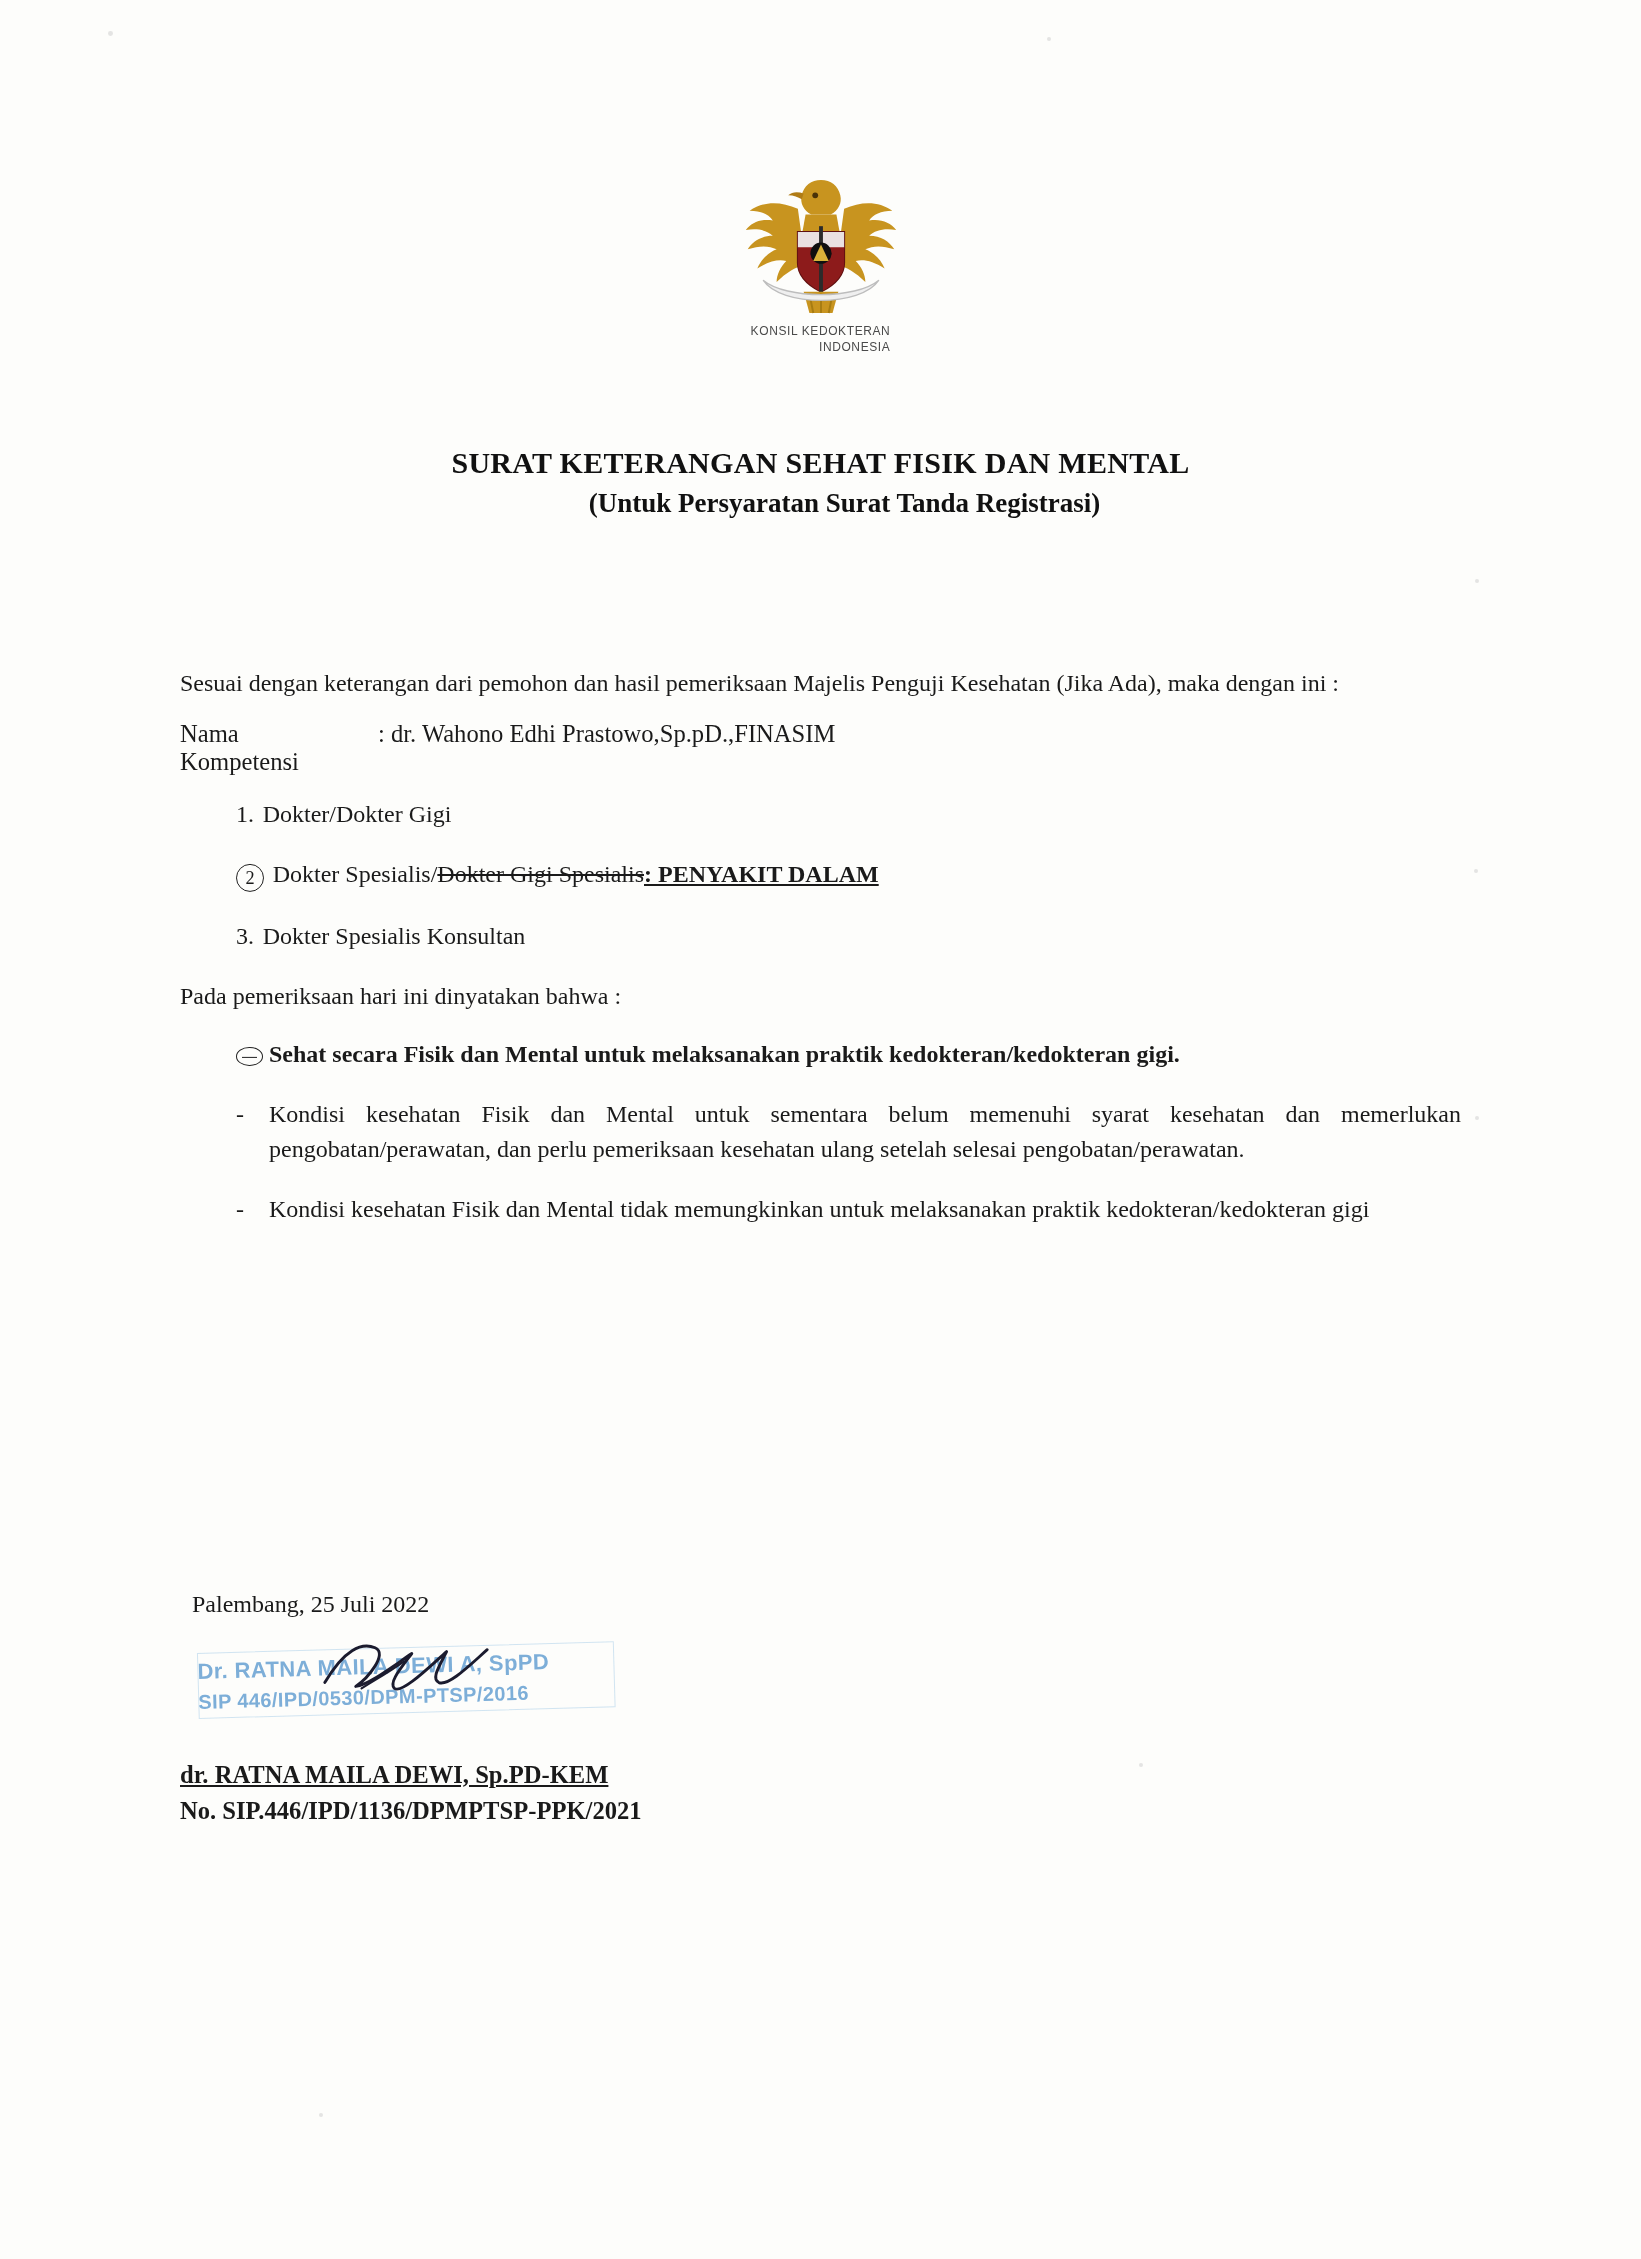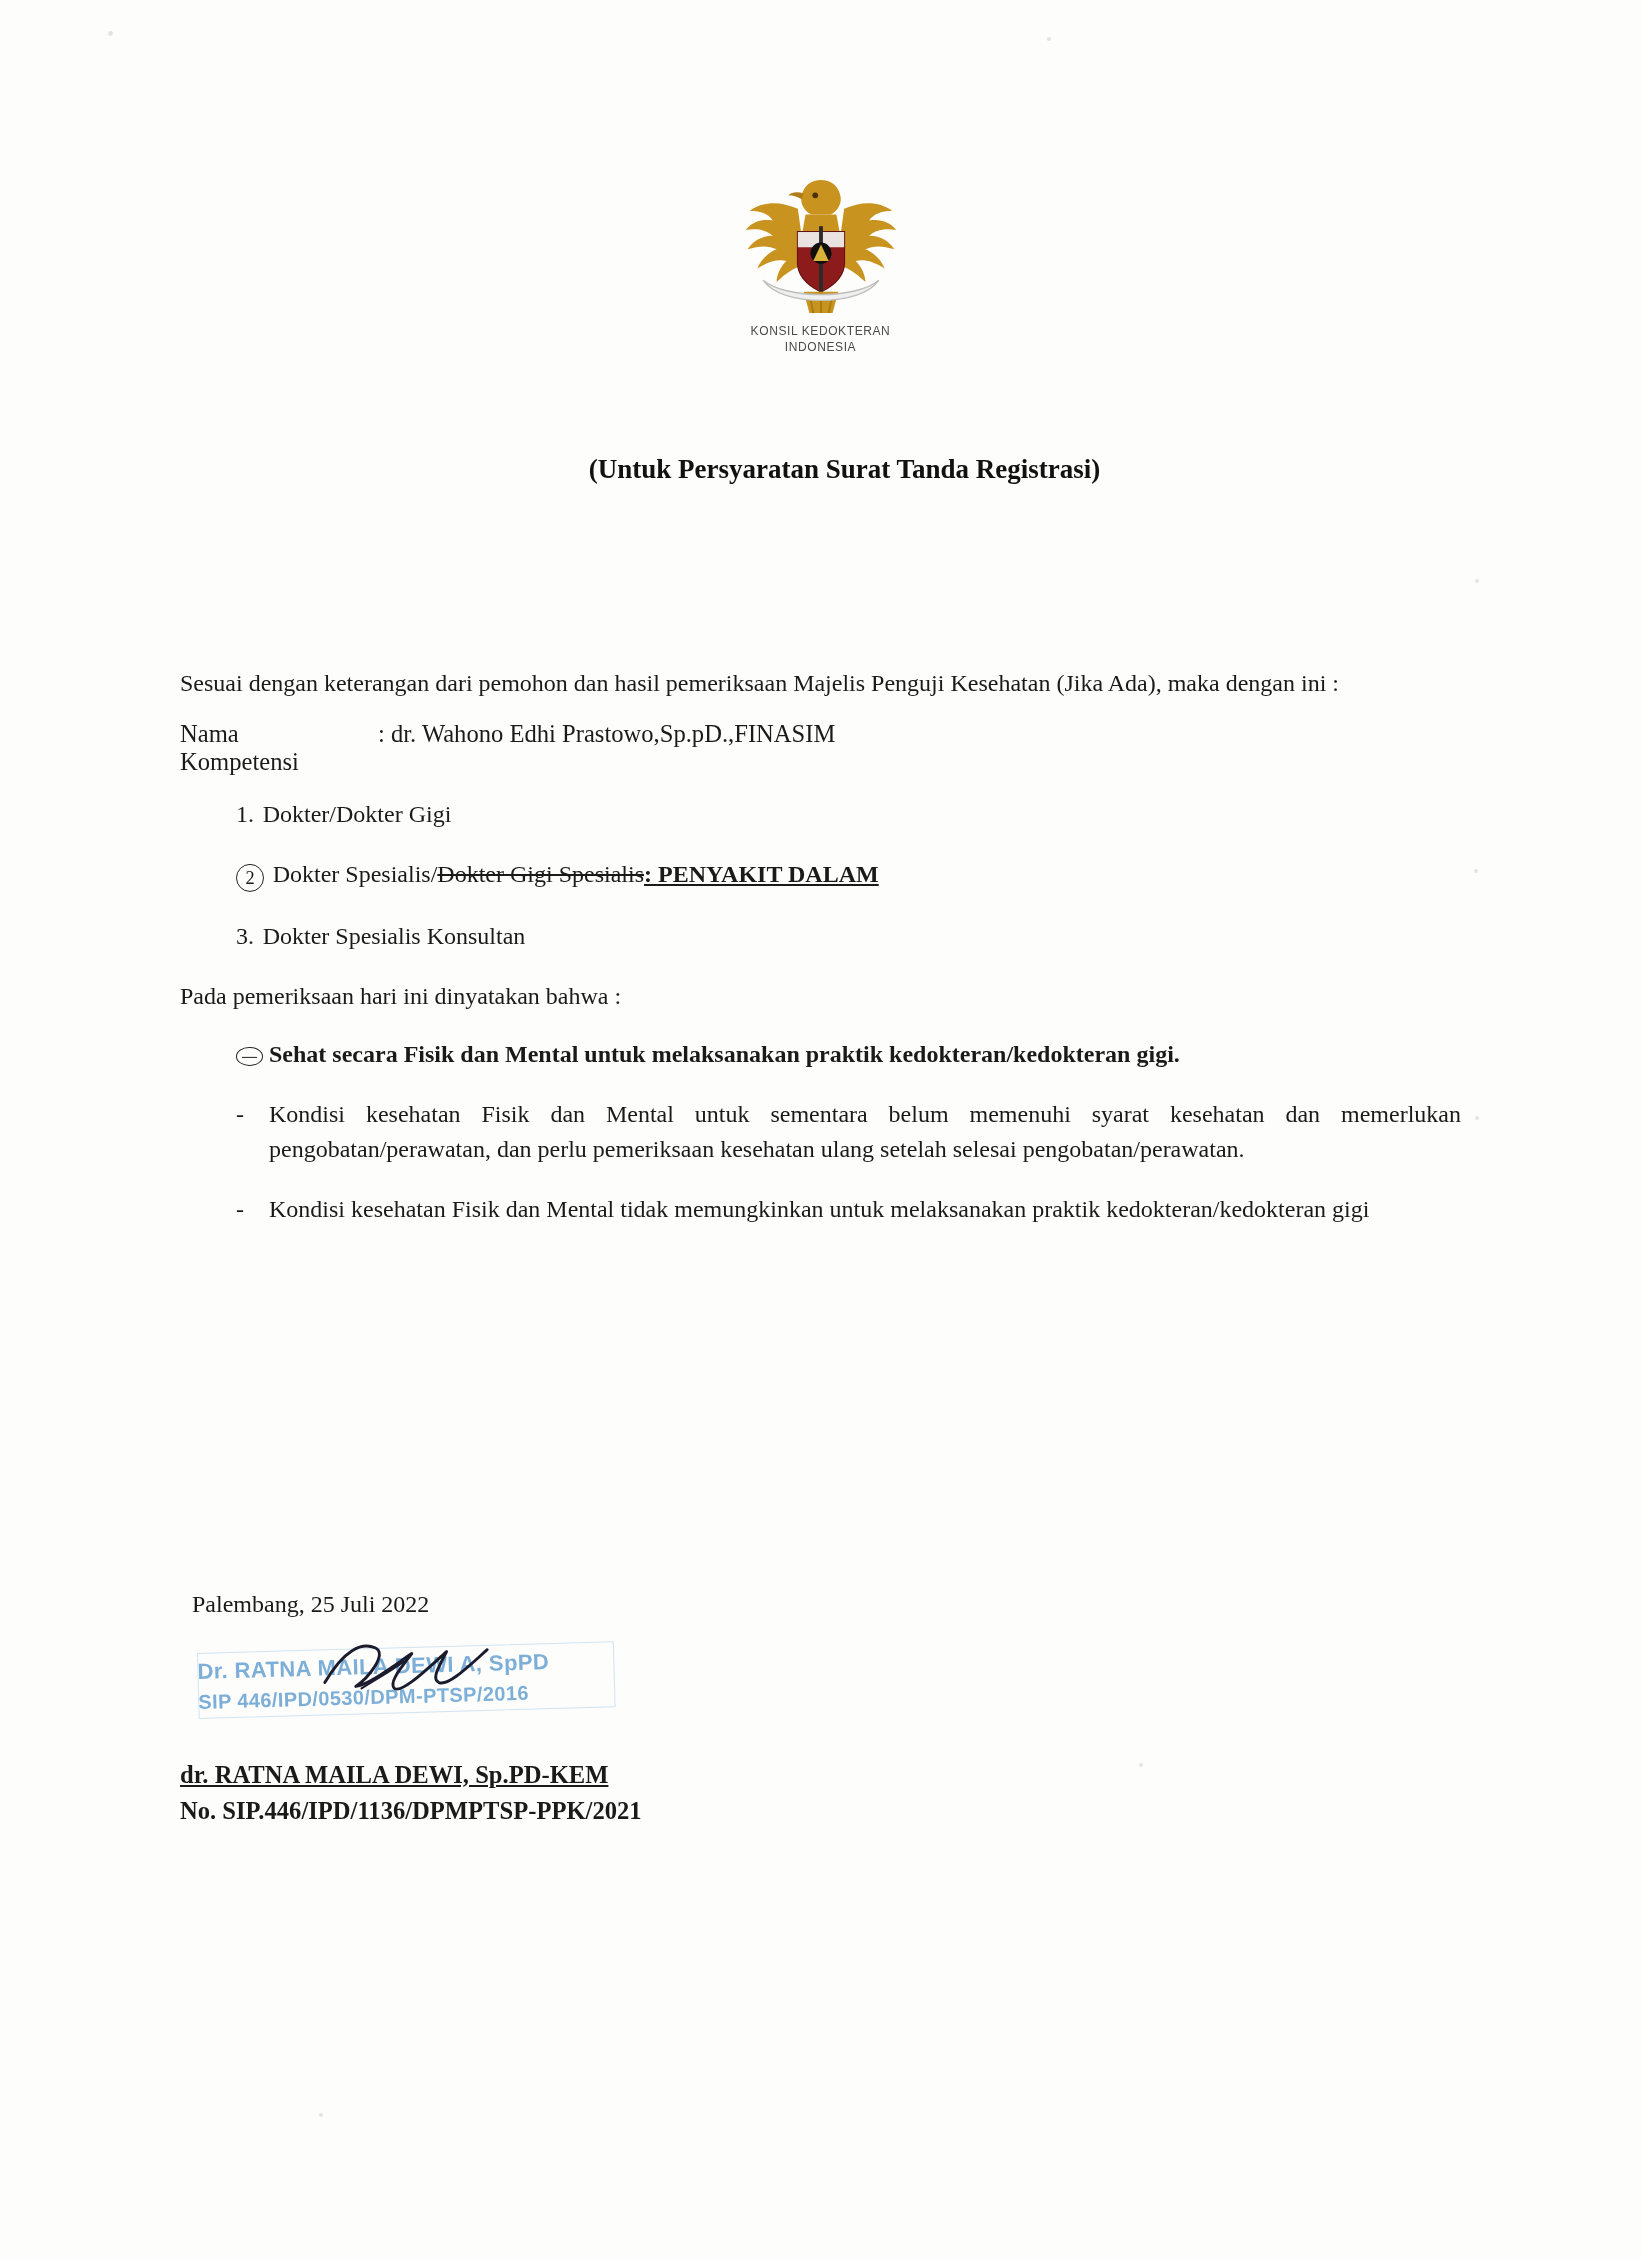--- a/index.html
+++ b/index.html
@@ -38,21 +38,21 @@
     align-items: center;
   }
   .garuda {
     width: 162px;
     height: 145px;
     position: relative;
   }
   .garuda svg { display:block; }
   .logo-caption {
     margin-top: 5.8px;
-    text-align: center;
+    text-align: right;
     font-family: "Liberation Sans", sans-serif;
     font-size: 12px;
     letter-spacing: 0.6px;
     color: #4a4a4a;
     line-height: 1.35;
   }
 
   
   .title-block {
     position: absolute;
@@ -252,20 +252,21 @@
         <path d="M24 112 C48 132 120 132 144 112 C126 140 42 140 24 112 Z" fill="#efefef" stroke="#bdbdbd" stroke-width="1.4"></path>
       </svg>
     </div>
     <div class="logo-caption">
       <div>KONSIL KEDOKTERAN</div>
       <div>INDONESIA</div>
     </div>
   </div>
 
   <div class="title-block">
+    <div class="title-1">SURAT KETERANGAN SEHAT FISIK DAN MENTAL</div>
     <div class="title-2">(Untuk Persyaratan Surat Tanda Registrasi)</div>
   </div>
 
   <div class="body-block">
 
     <div class="para">Sesuai dengan keterangan dari pemohon dan hasil pemeriksaan Majelis Penguji Kesehatan (Jika Ada), maka dengan ini :</div>
 
     <div class="row-nama">
       <div class="lbl">Nama</div>
       <div class="val">: dr. Wahono Edhi Prastowo,Sp.pD.,FINASIM</div>

